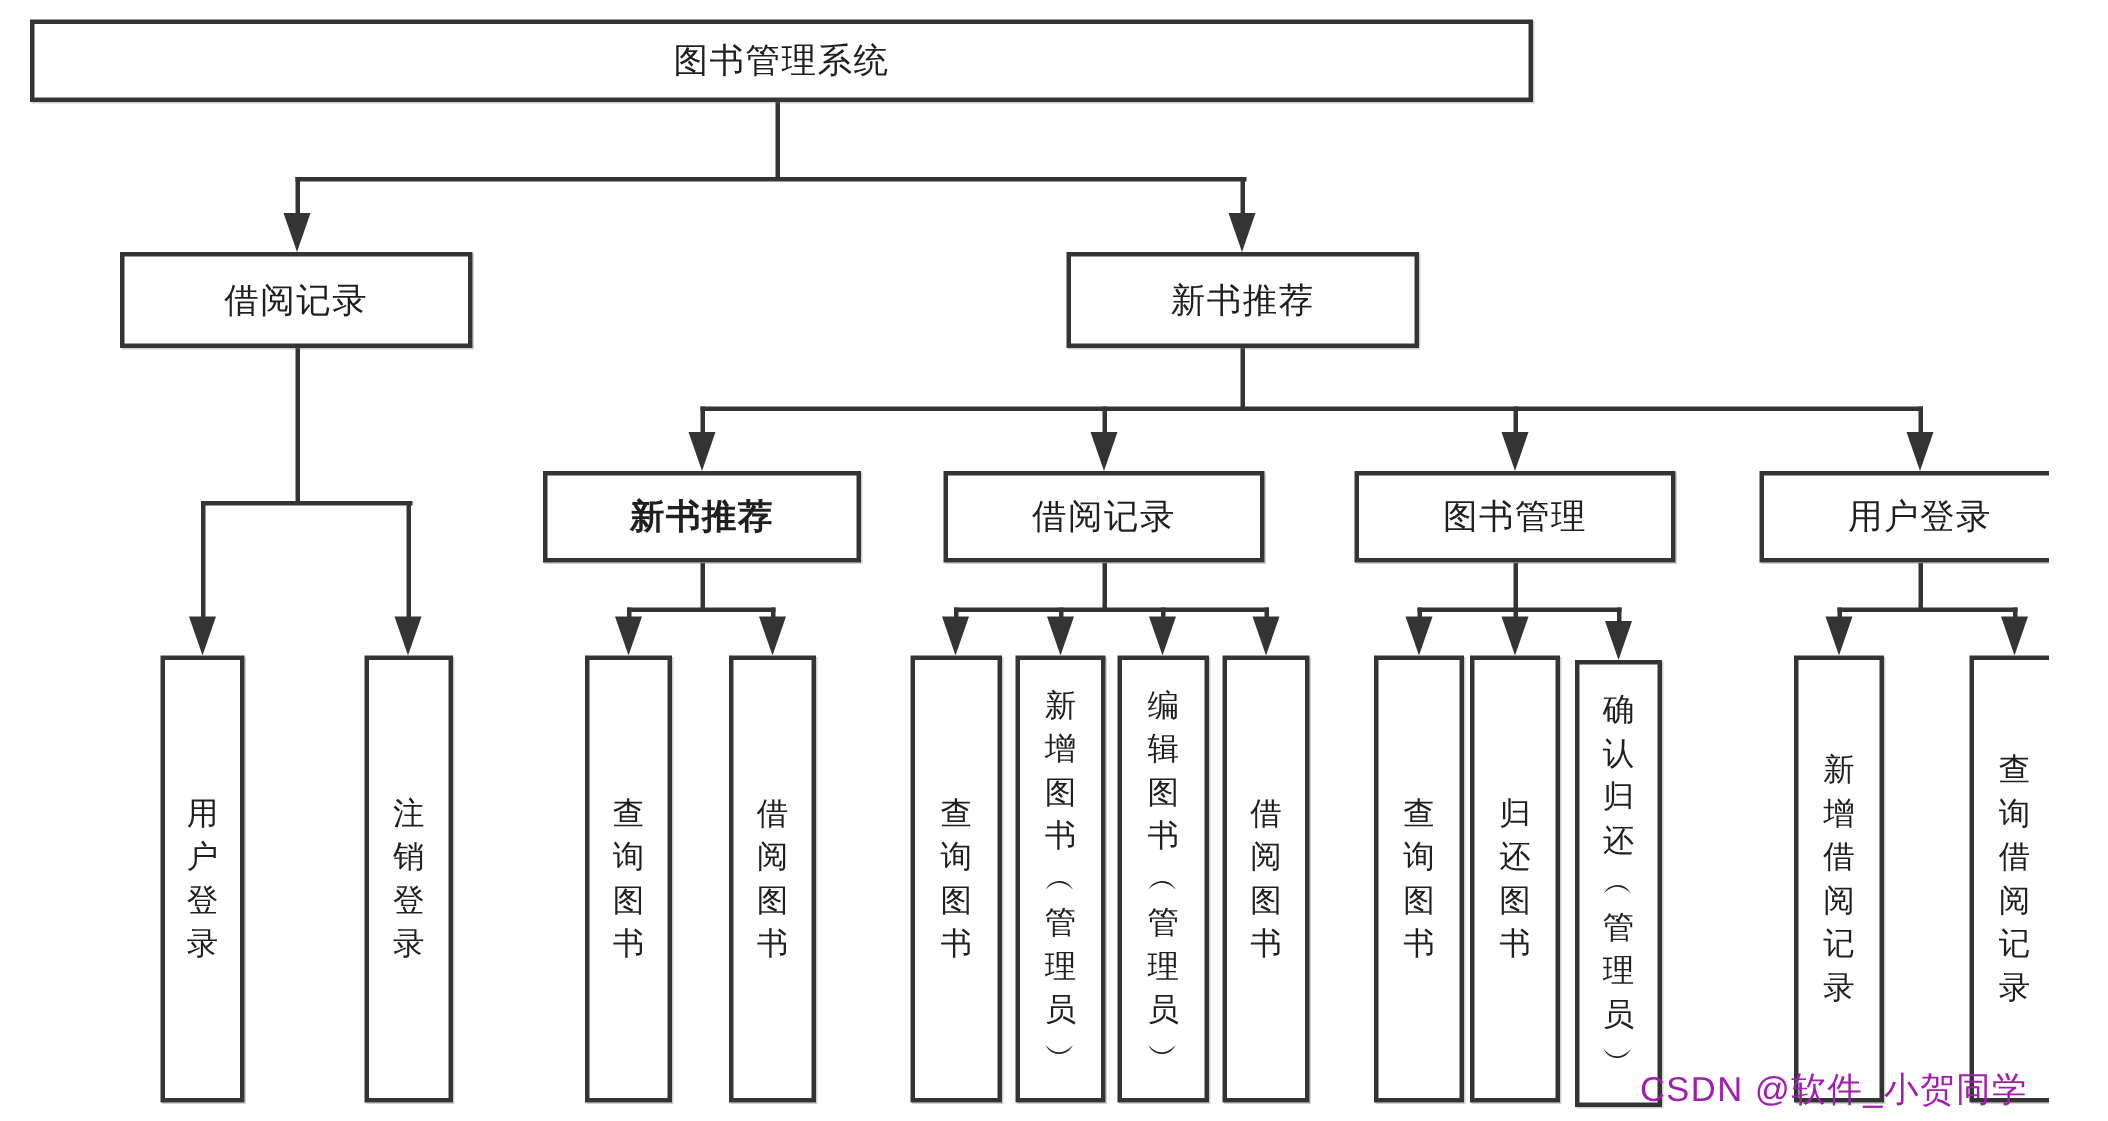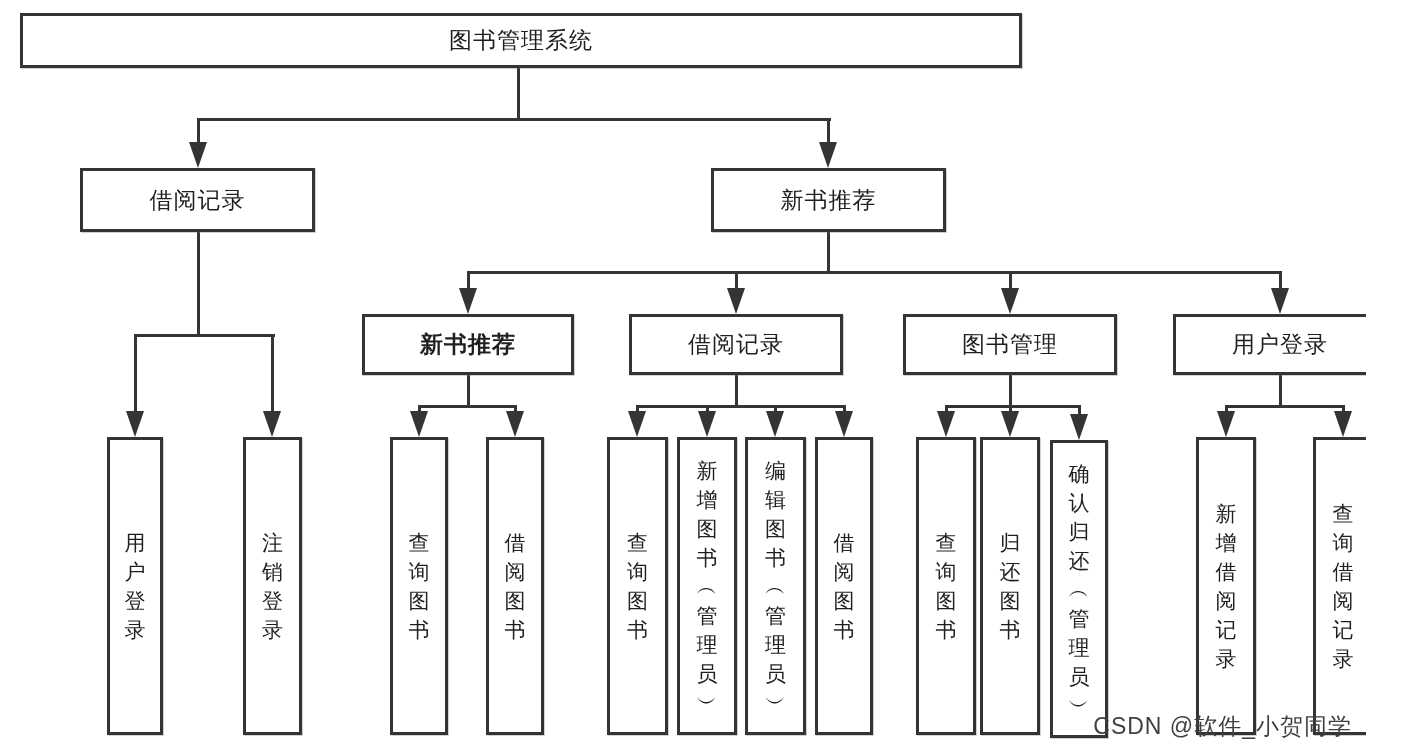--- a/index.html
+++ b/index.html
@@ -51,21 +51,21 @@
     border-left: 9px solid transparent;
     border-right: 9px solid transparent;
     border-top: 26px solid #343434;
     z-index: 1;
   }
   .watermark {
     position: absolute;
     top: 711px;
     right: 14px;
     font-size: 23px;
-    color: #404040;
+    color: #a21caf;
     z-index: 5;
     letter-spacing: 1px;
     white-space: nowrap;
   }
 </style>
 </head>
 <body>
 
 <div id="canvas">
 

